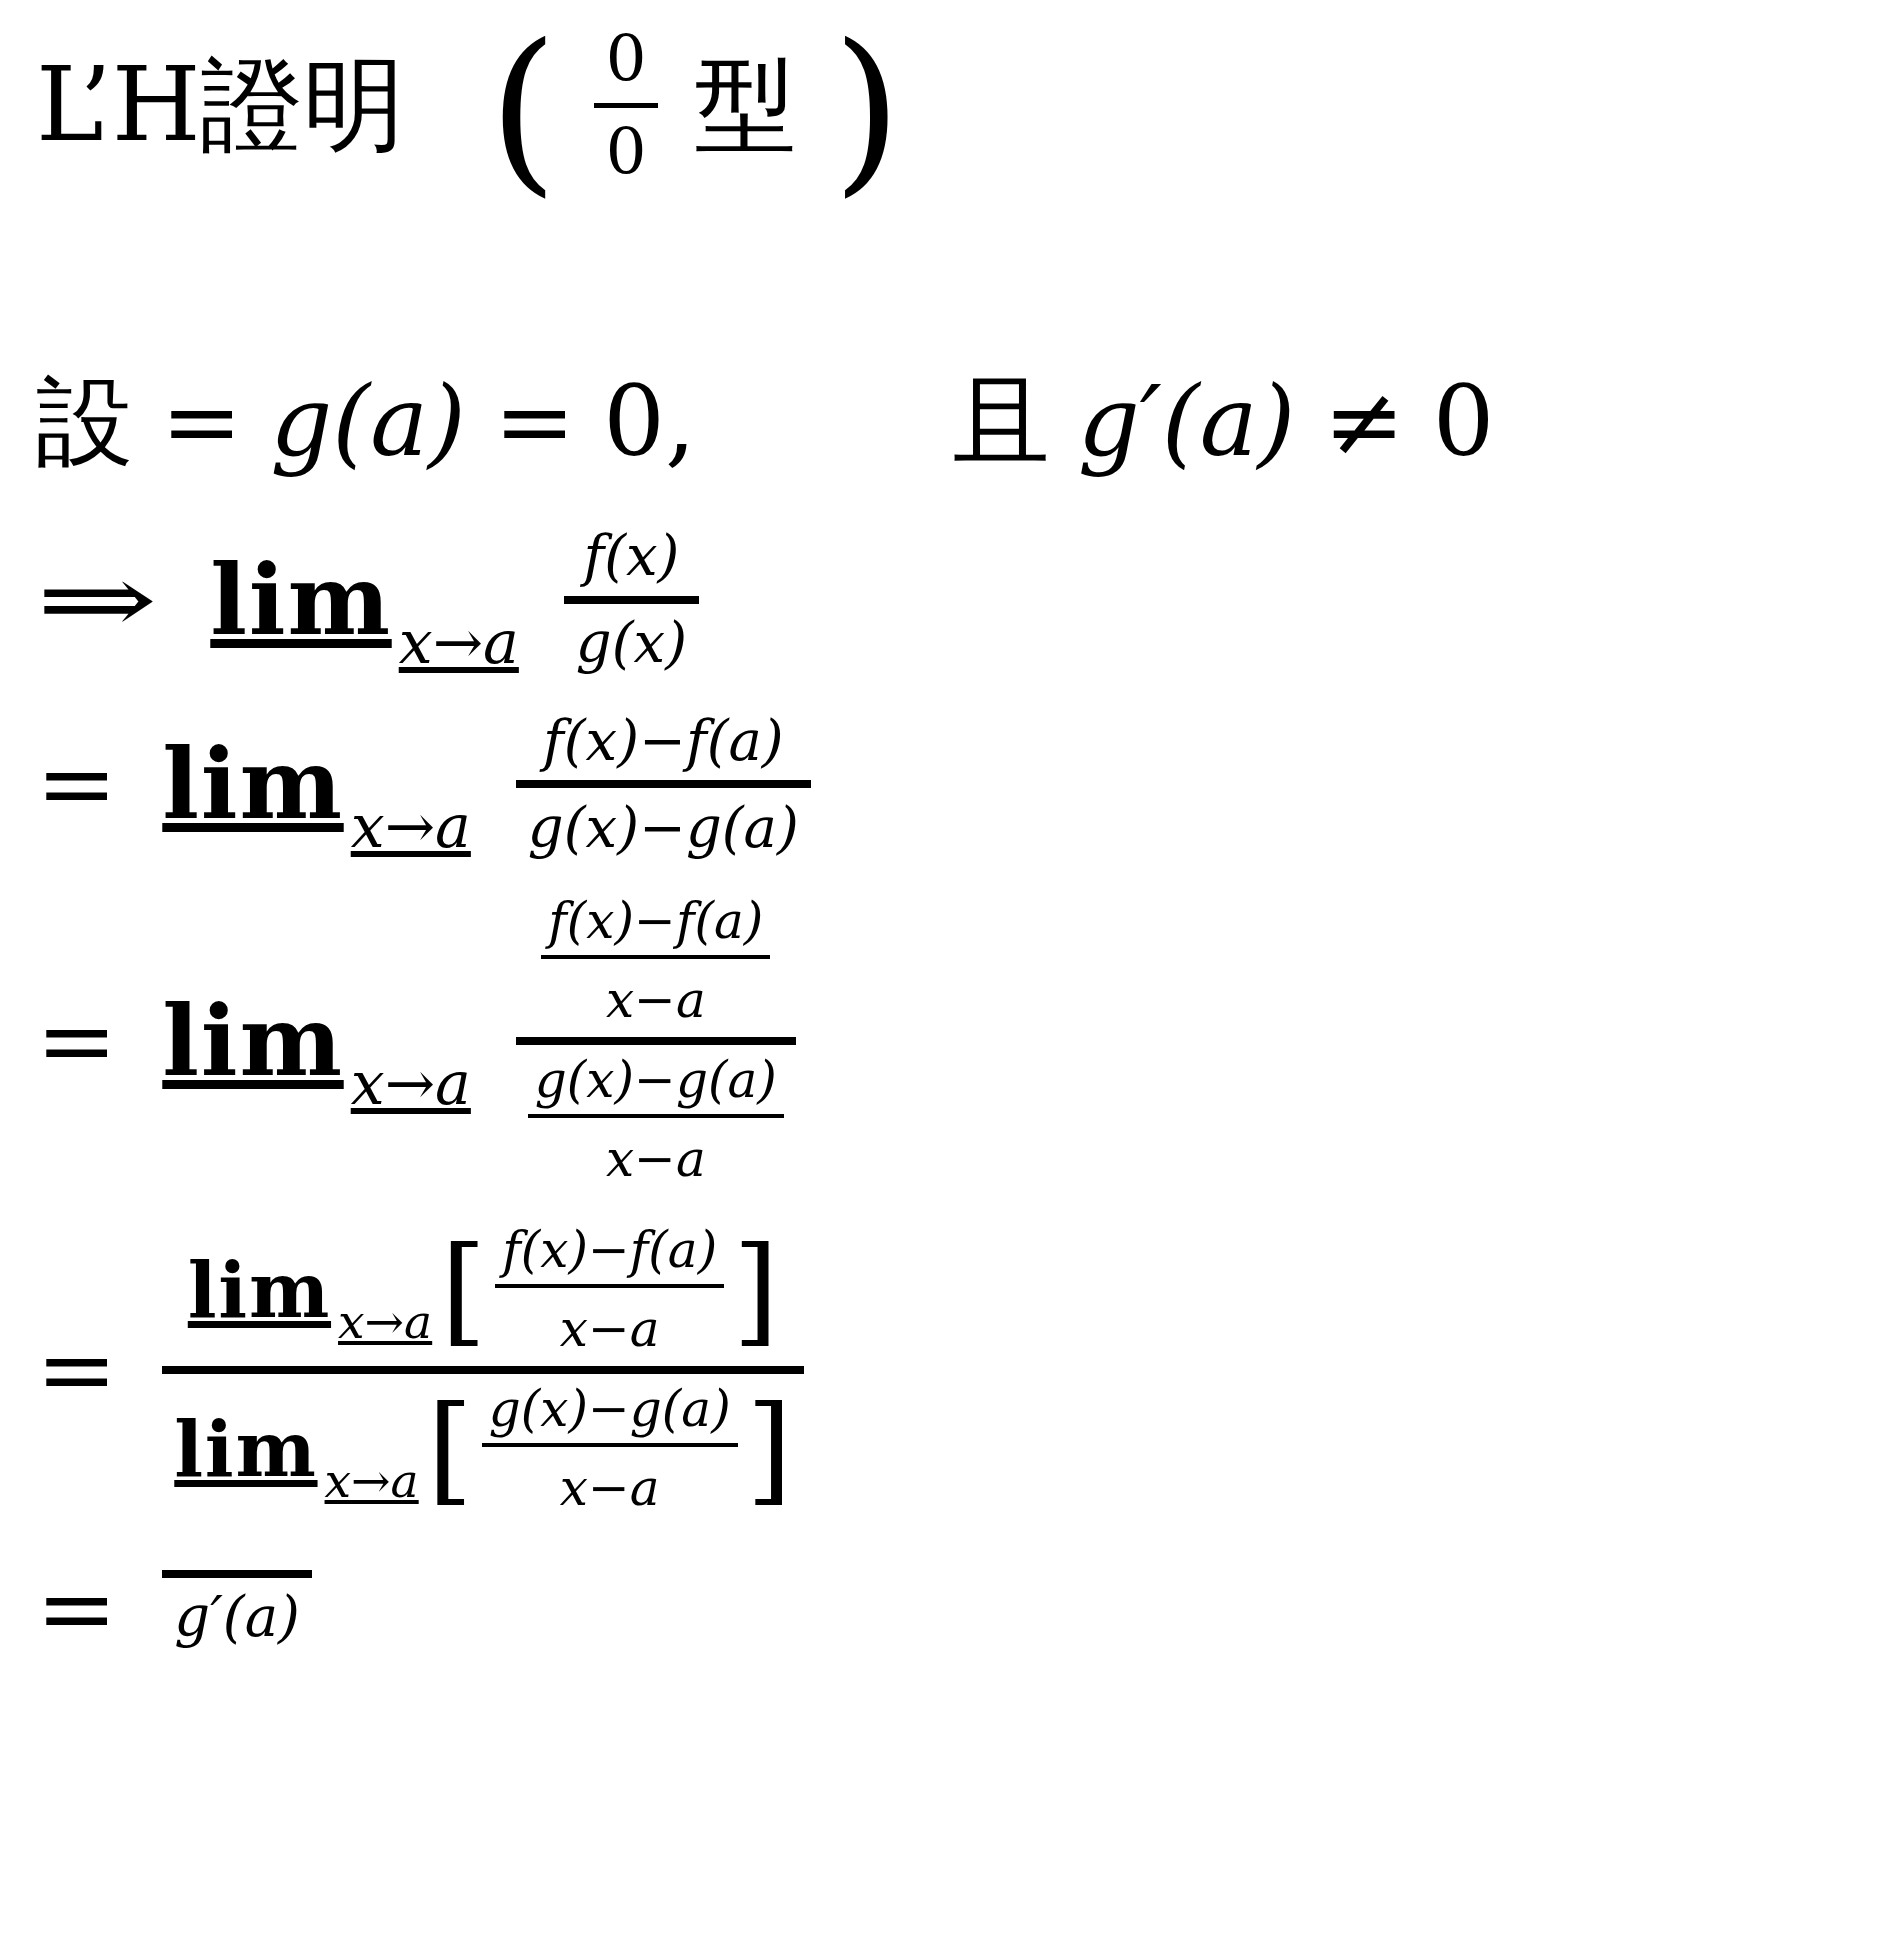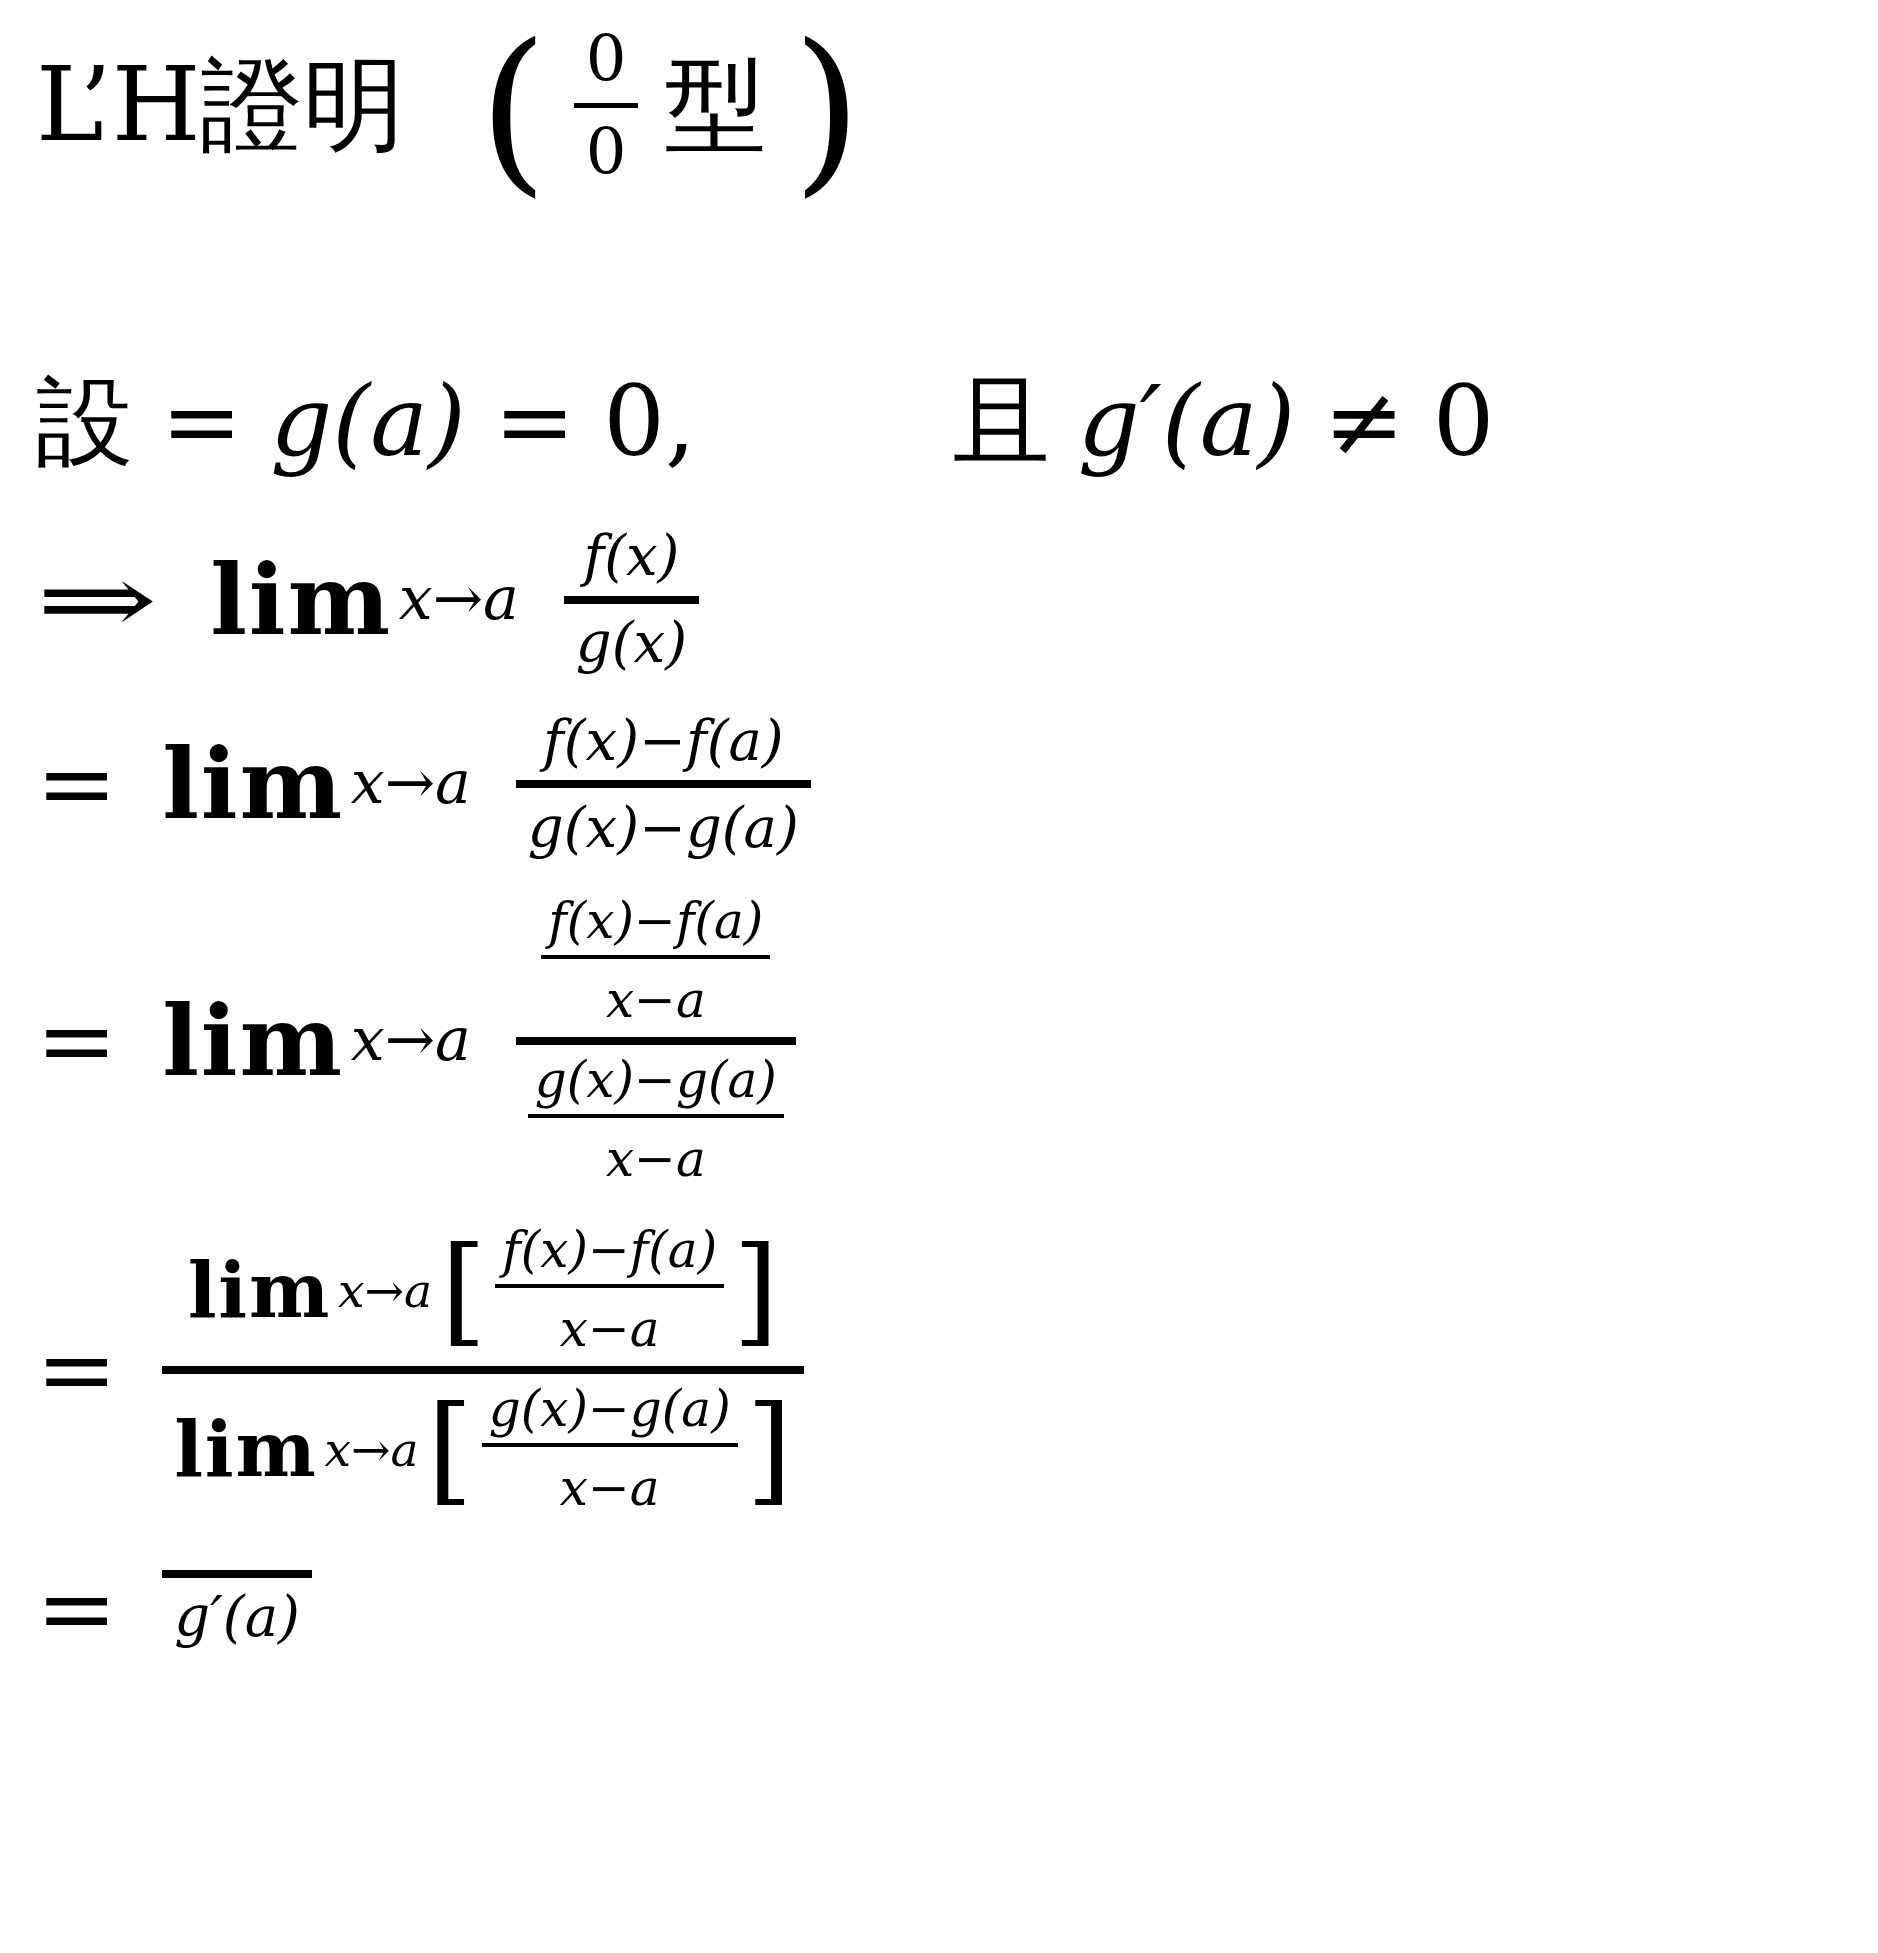--- a/index.html
+++ b/index.html
@@ -10,38 +10,38 @@
     overflow: hidden;
   }
   .page { padding: 24px 8.6px 0 36px; display: flex; flex-direction: column; align-items: flex-start; }
   .row { display: flex; align-items: center; }
 
   .mi { font-style: italic; }
   .up { font-style: normal; }
   .cjk { font-style: normal; }
 
   
-  .title-row { font-size: 102px; column-gap: 26px; margin-bottom: 177px; line-height: 1.1; }
+  .title-row { font-size: 102px; column-gap: 36px; margin-bottom: 177px; line-height: 1.1; }
   .tparen { font-size: 177px; line-height: 0; font-weight: 300; transform: translateY(5.2px); }
   .tparen.openp { margin-left: 48px; }
   .tfrac { font-size: 64px; line-height: 1.0; }
   .tfrac > .fnum { padding: 0 7px 6px; }
   .tfrac > .fden { padding: 6px 7px 0; border-top: 6px solid #000; }
 
   
   .frac { display: inline-flex; flex-direction: column; align-items: stretch; text-align: center; line-height: 1.1; }
   .frac > .fnum { padding: 0 12px 8.6px; }
   .frac > .fden { padding: 8.6px 12px 0; border-top: 5.2px solid #000; }
   .frac.big > .fden { border-top-width: 8.6px; }
   .frac.inner > .fnum { padding: 0 7px 6px; }
   .frac.inner > .fden { padding: 14px 7px 0; border-top: 4.3px solid #000; }
   .fcenter { display: flex; justify-content: center; }
 
   
-  .limgrp { display: inline-flex; align-items: flex-start; white-space: nowrap; }
+  .limgrp { display: inline-flex; align-items: flex-end; white-space: nowrap; text-decoration: underline; }
   .limword { font-style: normal; font-weight: bold; letter-spacing: 1.7px; }
   .limsub { font-style: italic; font-size: 0.62em; position: relative; top: 0.34em; margin-left: 7px; }
 
   
   .setup-row { font-size: 97px; column-gap: 28px; margin-bottom: 45px; line-height: 1.2; white-space: nowrap; }
   .and-gap { margin-left: 229px; }
 
   .step { font-size: 97px; column-gap: 45px; margin-bottom: 36px; }
   .lim-m { font-size: 97px; }
   .frac-l { font-size: 56px; }

